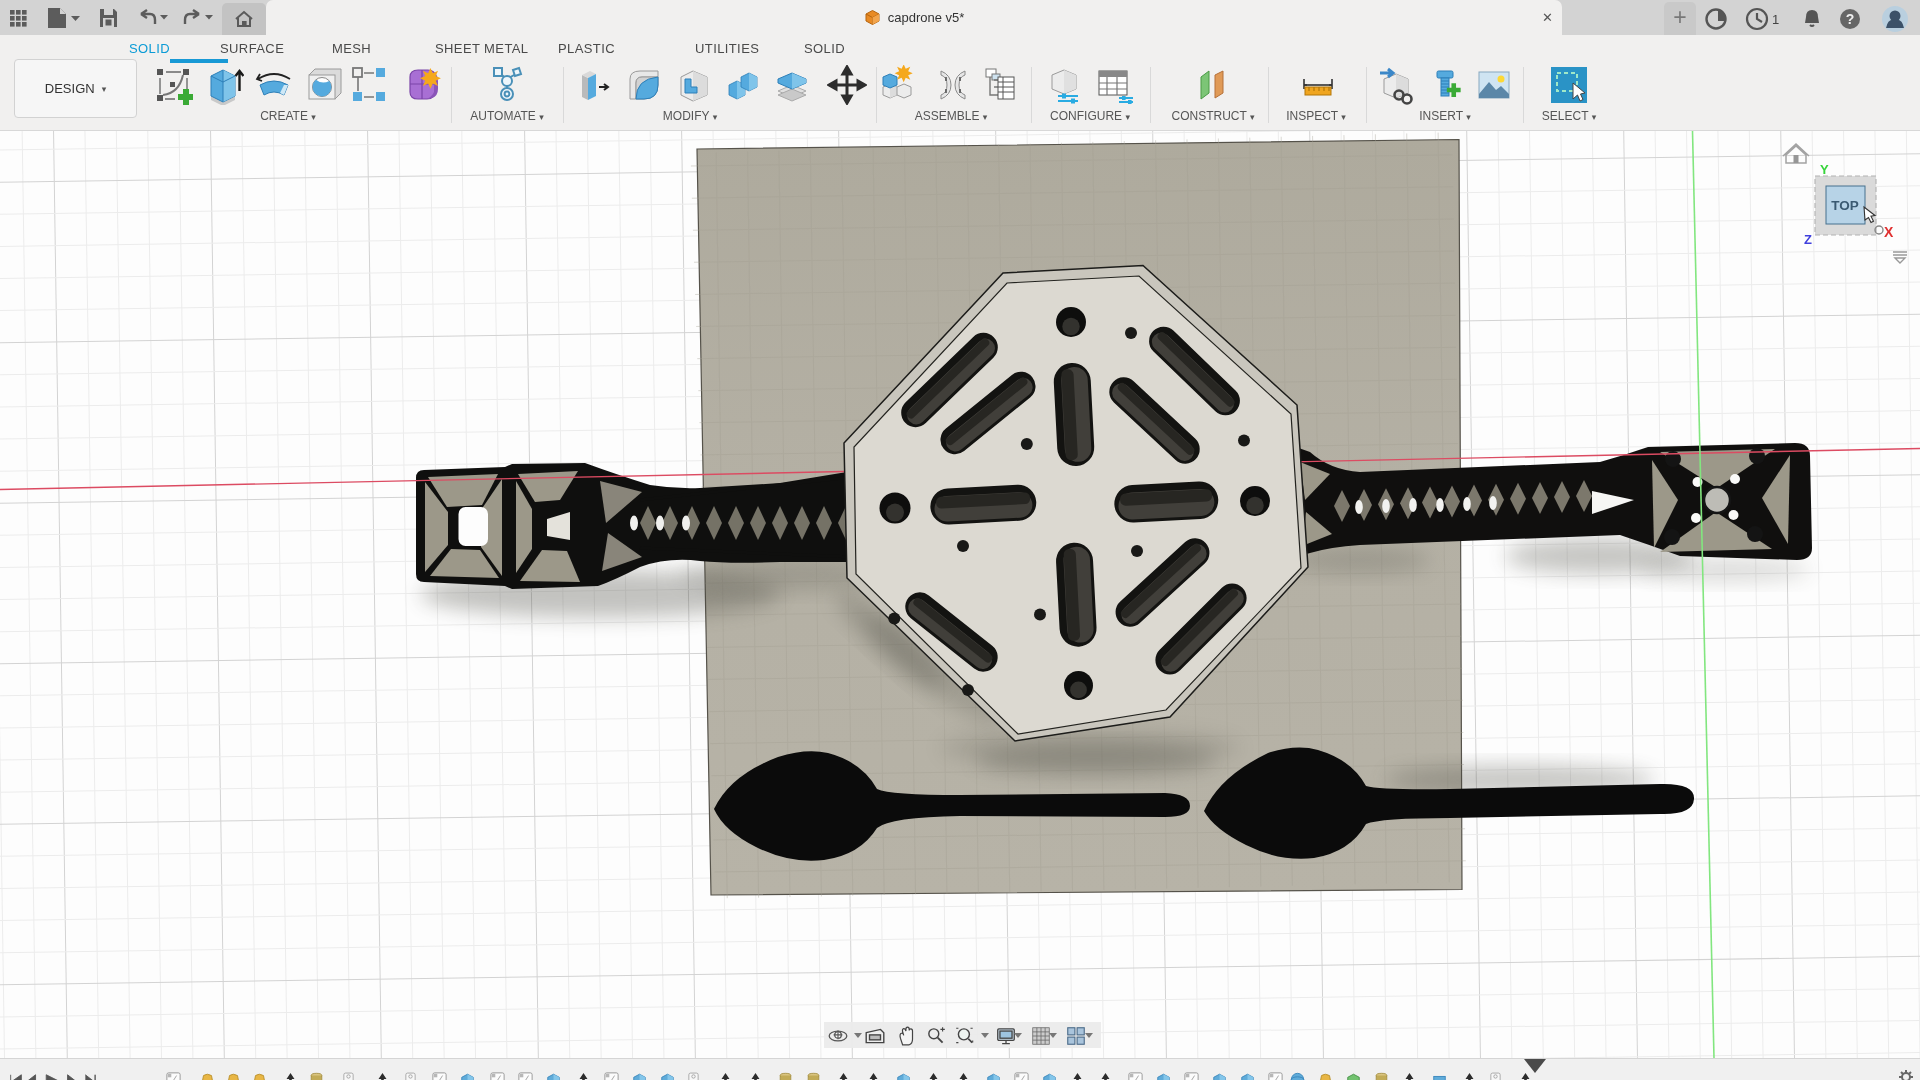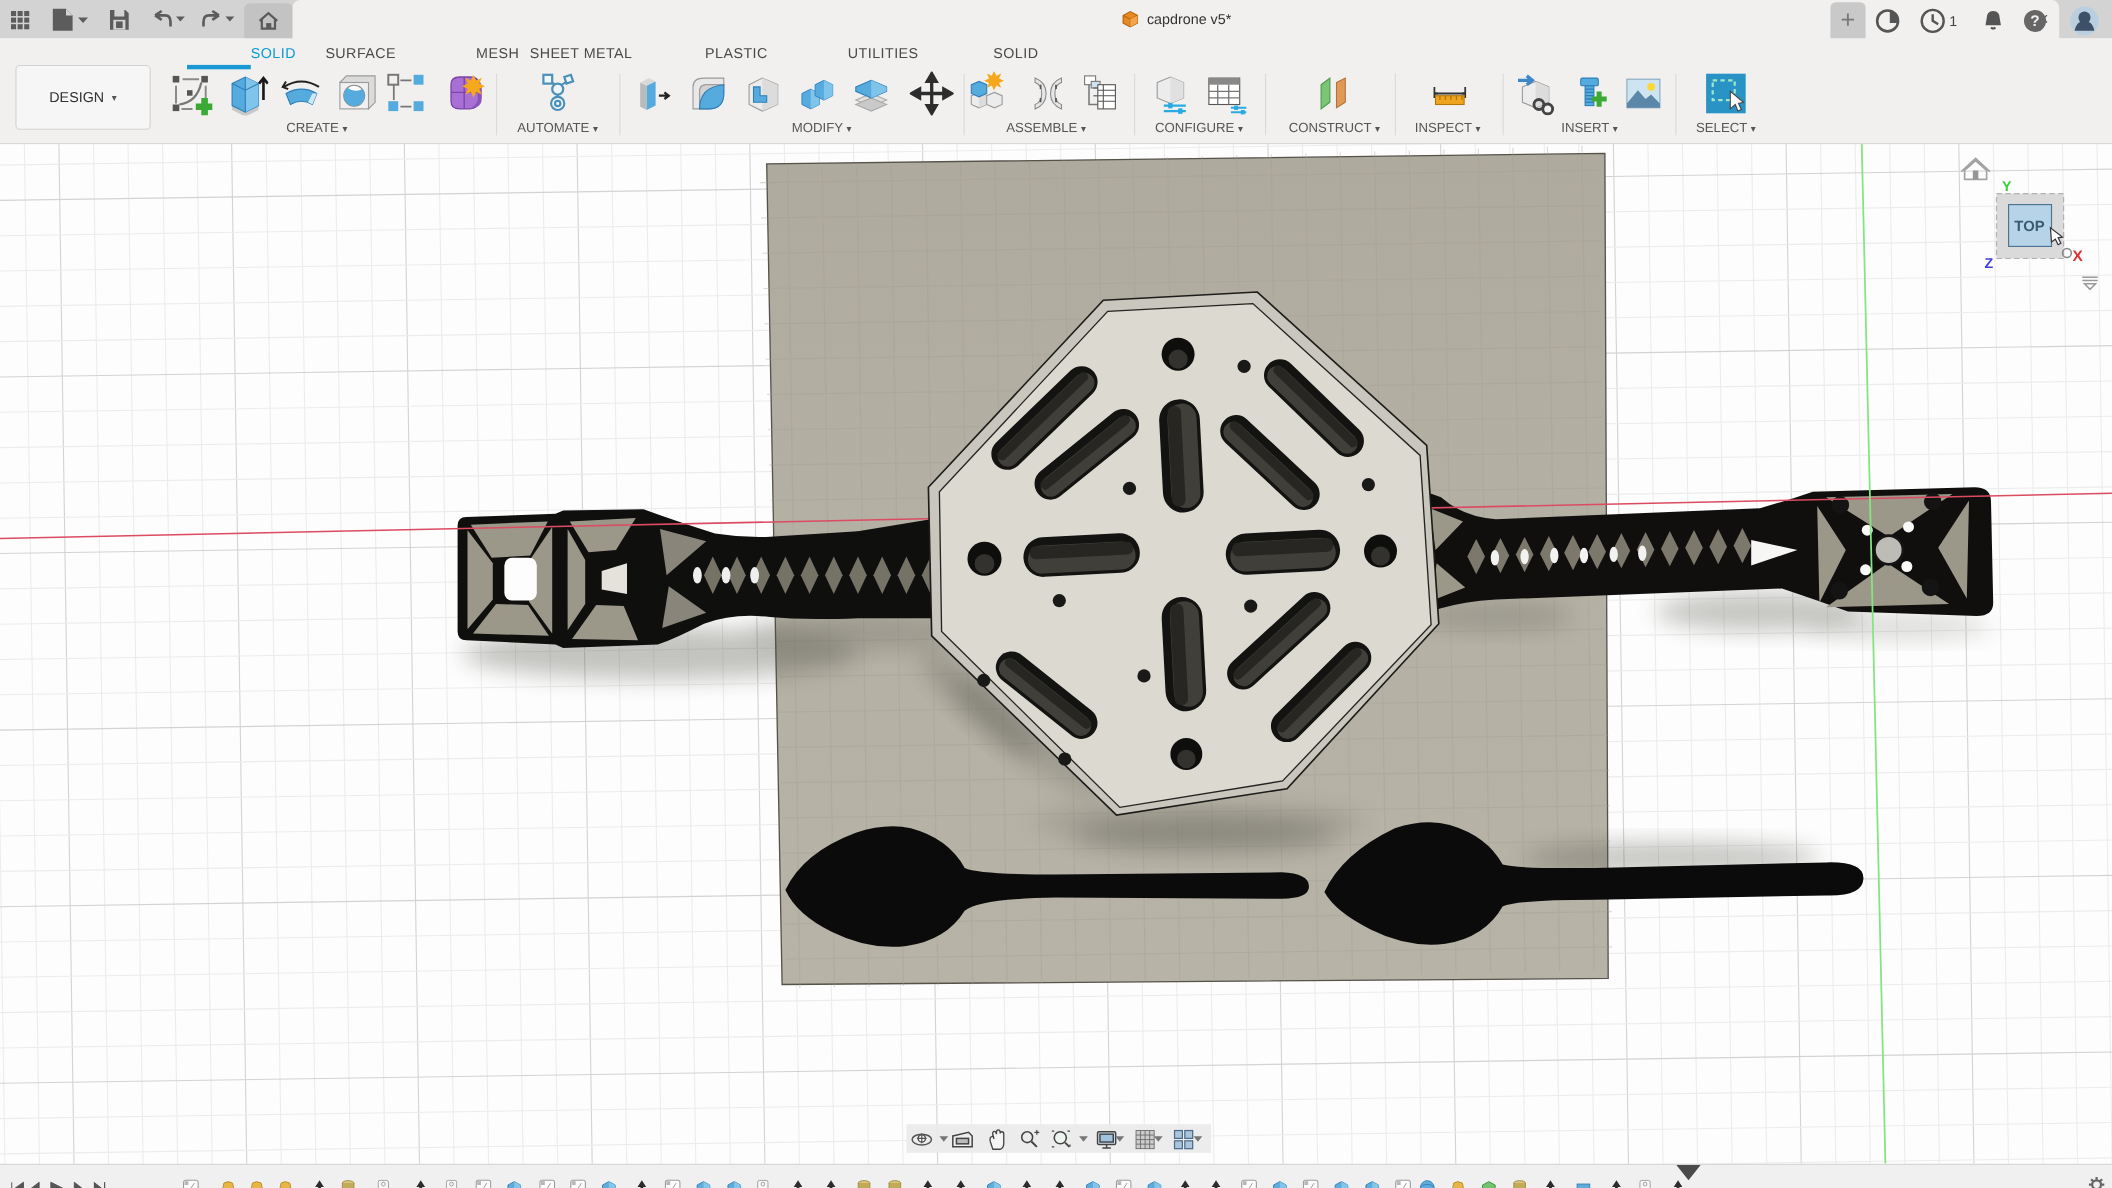--- a/index.html
+++ b/index.html
@@ -1,23 +1,23 @@
 <!DOCTYPE html>
 <html><head><meta charset="utf-8"><title>capdrone v5</title>
 <style>
 * { margin:0; padding:0; box-sizing:border-box; }
 html,body { width:1920px; height:1080px; overflow:hidden; font-family:"Liberation Sans",sans-serif; }
 #app { position:relative; width:1920px; height:1080px; background:#fdfdfd; }
 #topbar { position:absolute; left:0; top:0; width:1920px; height:35px; background:#d3d3d3; }
 #homebtn { position:absolute; left:222px; top:3px; width:44px; height:32px; background:#c3c3c3; border-radius:5px 5px 0 0; display:flex; align-items:center; justify-content:center; }
-#doctab { position:absolute; left:266px; top:0px; width:1606px; height:35px; background:#f1f0ef; border-radius:7px 7px 0 0; display:flex; align-items:center; justify-content:center; font-size:13px; color:#333; }
+#doctab { position:absolute; left:266px; top:0px; width:1296px; height:35px; background:#f1f0ef; border-radius:7px 7px 0 0; display:flex; align-items:center; justify-content:center; font-size:13px; color:#333; }
 #closex { position:absolute; right:9px; top:10px; font-size:13px; color:#555; }
 #plusbtn { position:absolute; left:1664px; top:2px; width:32px; height:33px; background:#c9c9c9; border-radius:5px 5px 0 0; font-size:23px; color:#787878; text-align:center; line-height:31px; font-weight:400; }
 #ribbon { position:absolute; left:0; top:35px; width:1920px; height:96px; background:#f1f0ef; border-bottom:1px solid #d8d8d8; }
-.rtab { position:absolute; top:6px; width:140px; text-align:right; font-size:13px; color:#4a4a4a; letter-spacing:0.4px; }
+.rtab { position:absolute; top:6px; width:140px; text-align:left; font-size:13px; color:#4a4a4a; letter-spacing:0.4px; }
 .rtab.active { color:#0a9bd6; }
 #tabline { position:absolute; left:170px; top:24px; width:58px; height:3.5px; background:#1899d5; }
 .ticon { position:absolute; top:30px; width:40px; height:40px; }
 .glabel { position:absolute; top:74px; width:120px; text-align:center; font-size:12px; color:#555; }
 .caret { font-size:9px; color:#555; }
 .vsep { position:absolute; top:32px; width:1px; height:56px; background:#d9d9d9; }
 #designbtn { position:absolute; left:14px; top:24px; width:123px; height:59px; background:#f6f6f6; border:1px solid #d2d2d2; border-radius:4px; font-size:13px; color:#333; display:flex; align-items:center; justify-content:center; gap:7px; }
 #scene { position:absolute; left:0; top:0; }
 #navbar { position:absolute; left:824px; top:1022px; width:277px; height:26px; background:rgba(235,235,235,0.94); }
 .nic { position:absolute; top:3px; width:22px; height:22px; }
@@ -558,21 +558,21 @@
         </svg></div>
 <div class="ticon" style="left:827px"><svg width="40" height="40" viewBox="0 0 40 40">
           <g stroke="#2d2d2d" stroke-width="3" fill="#2d2d2d">
             <path d="M20 7 L20 33 M7 20 L33 20" fill="none"></path>
             <path d="M20 2 L16 9 L24 9 Z"></path>
             <path d="M20 38 L16 31 L24 31 Z"></path>
             <path d="M2 20 L9 16 L9 24 Z"></path>
             <path d="M38 20 L31 16 L31 24 Z"></path>
           </g>
         </svg></div>
-<div class="glabel" style="left:687px">MODIFY <span class="caret">▾</span></div>
+<div class="glabel" style="left:630px">MODIFY <span class="caret">▾</span></div>
 <div class="ticon" style="left:878px"><svg width="40" height="40" viewBox="0 0 40 40">
           <path d="M5 22 L12 19 L19 22 L19 30 L12 33 L5 30 Z" fill="#ececec" stroke="#9a9a9a"></path>
           <path d="M12 19 L19 22 L19 30 L12 33 Z" fill="#dcdcdc"></path>
           <path d="M5 12 L12 9 L19 12 L19 20 L12 23 L5 20 Z" fill="#55aade" stroke="#2d7fb8"></path>
           <path d="M19 22 L26 19 L33 22 L33 30 L26 33 L19 30 Z" fill="#ececec" stroke="#9a9a9a"></path>
           <path d="M24 4 L26.5 9.5 L32 7 L29.5 12.5 L35 15 L29.5 17.5 L32 23 L26.5 20.5 L24 26 L21.5 20.5 L16 23 L18.5 17.5 L13 15 L18.5 12.5 L16 7 L21.5 9.5 Z" transform="translate(6,-4) scale(0.82)" fill="#f5a81c"></path>
         </svg></div>
 <div class="ticon" style="left:933px"><svg width="40" height="40" viewBox="0 0 40 40">
           <path d="M8 10 Q14 12 14 20 Q14 28 8 30 L8 34 Q18 30 18 20 Q18 10 8 6 Z" fill="#e6e6e6" stroke="#8a8a8a"></path>
           <path d="M32 10 Q26 12 26 20 Q26 28 32 30 L32 34 Q22 30 22 20 Q22 10 32 6 Z" fill="#e6e6e6" stroke="#8a8a8a"></path>

